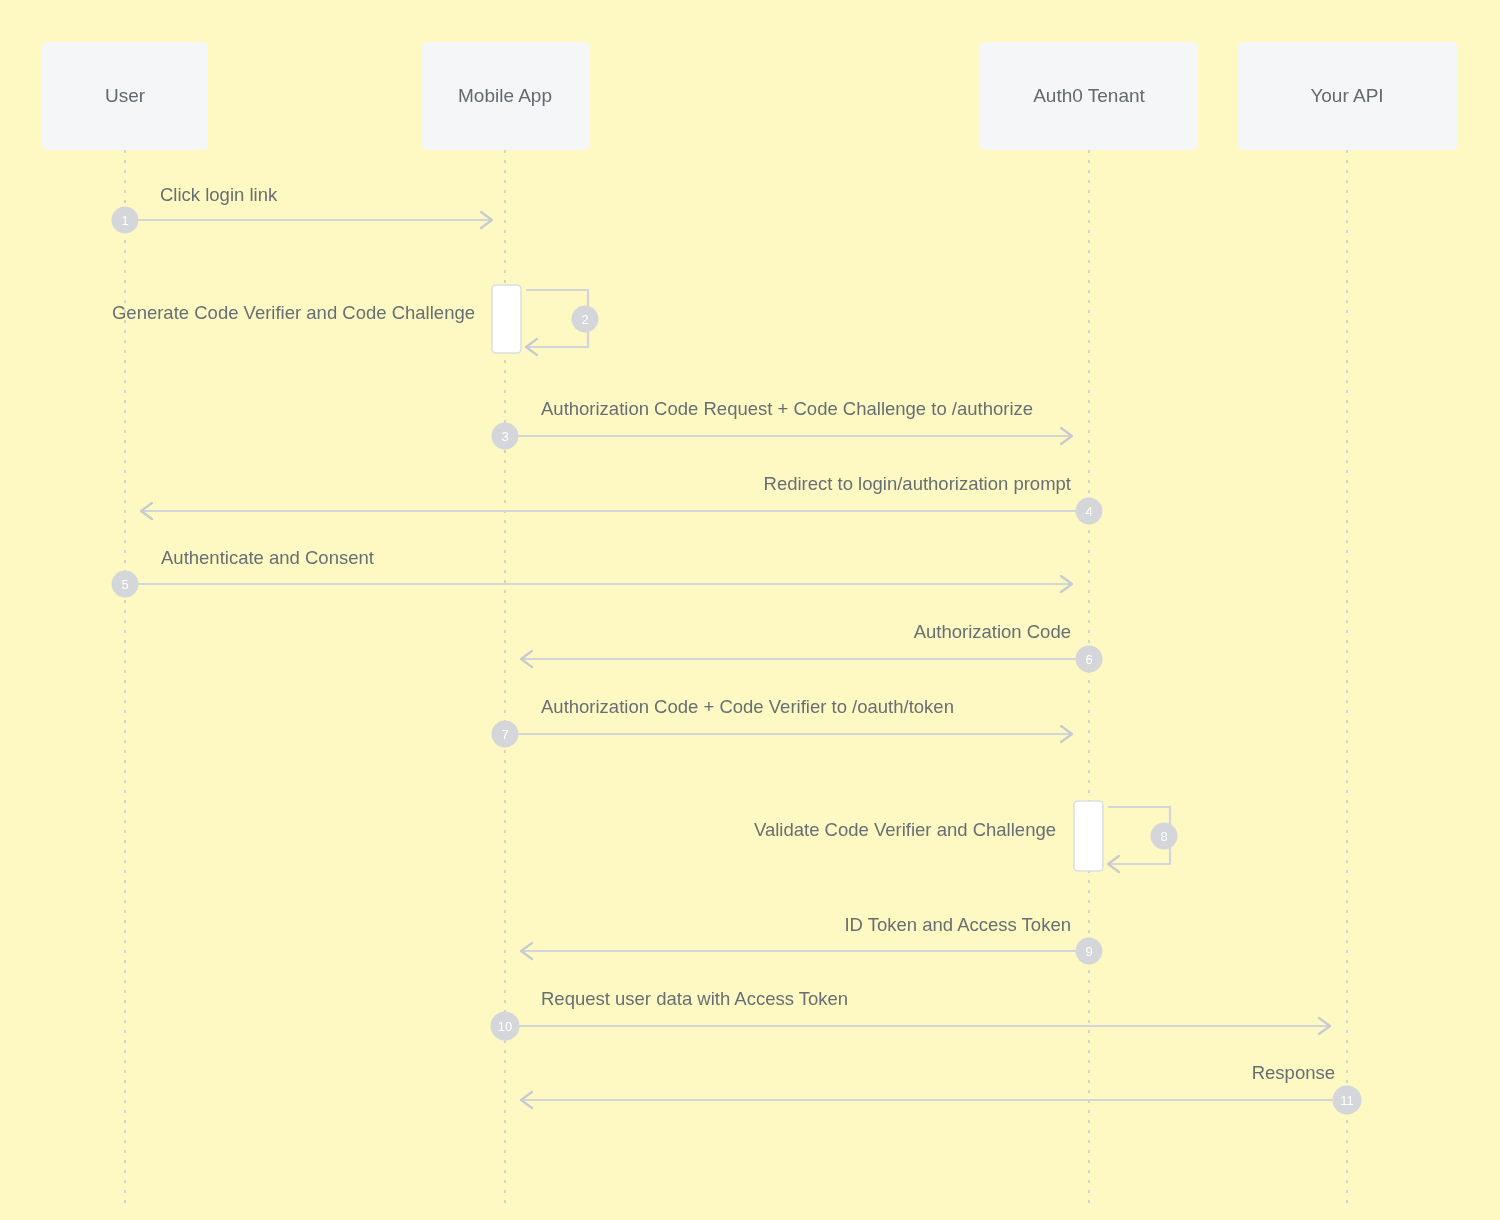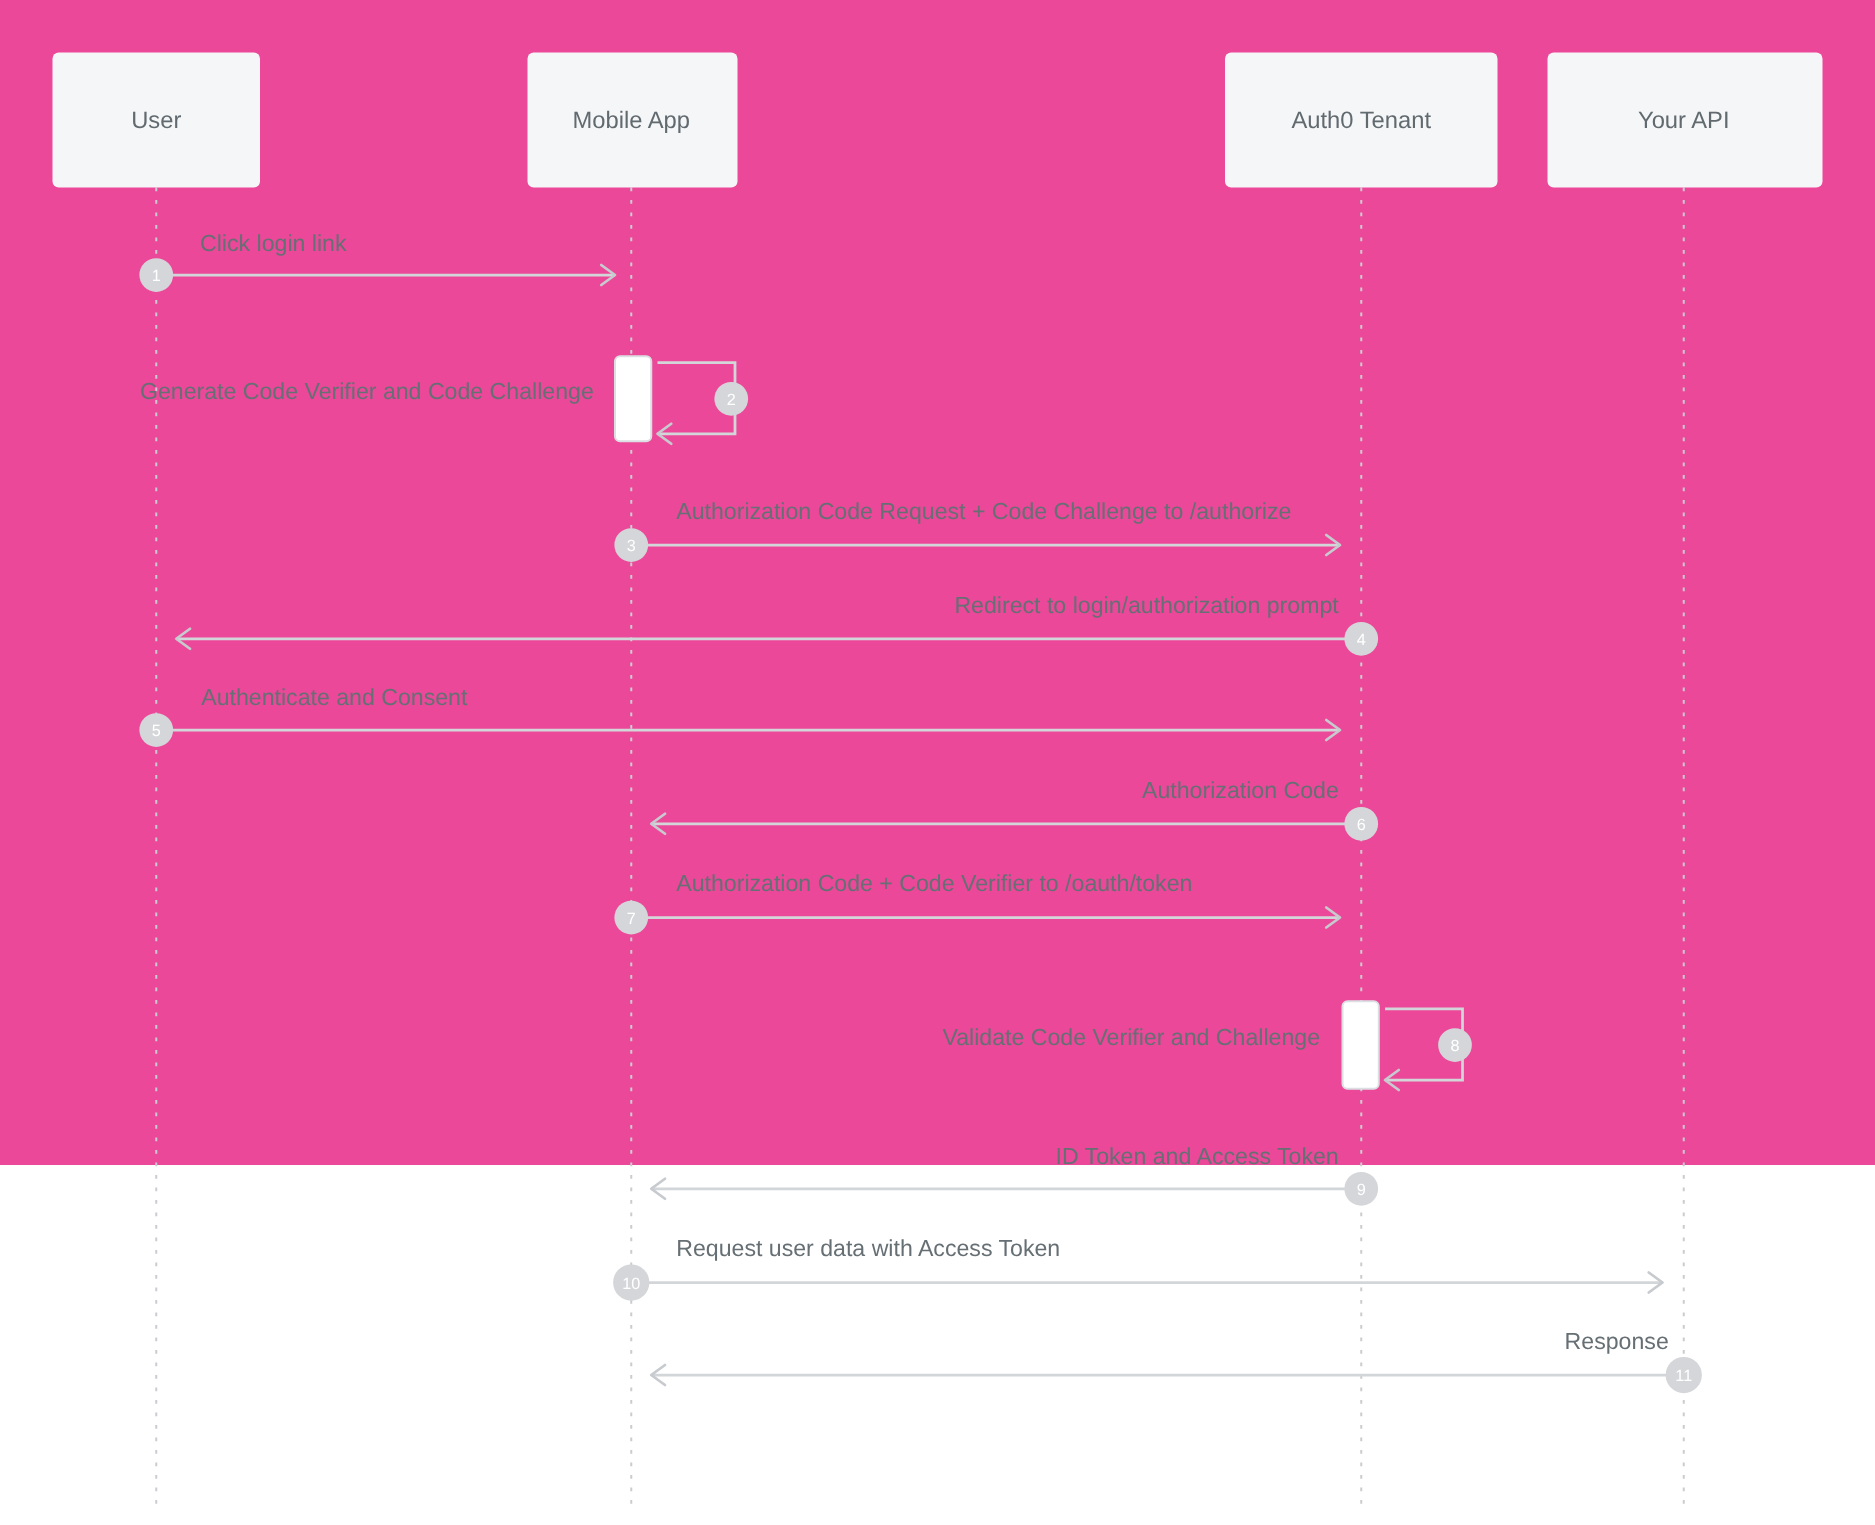--- a/index.html
+++ b/index.html
@@ -9,22 +9,22 @@
   }
   body {
     font-family: "Liberation Sans", "DejaVu Sans", sans-serif;
     width: 1500px;
     height: 1220px;
     overflow: hidden;
   }
   #diagram-root {
     position: relative;
     width: 1500px;
-    height: 932px;
-    background: #ec4899;
+    height: 1220px;
+    background: #fef9c3;
   }
   #seq-svg {
     position: absolute;
     left: 0;
     top: 0;
     width: 1500px;
     height: 1220px;
   }
   .actor-box-rect {
     fill: #f5f6f8;

